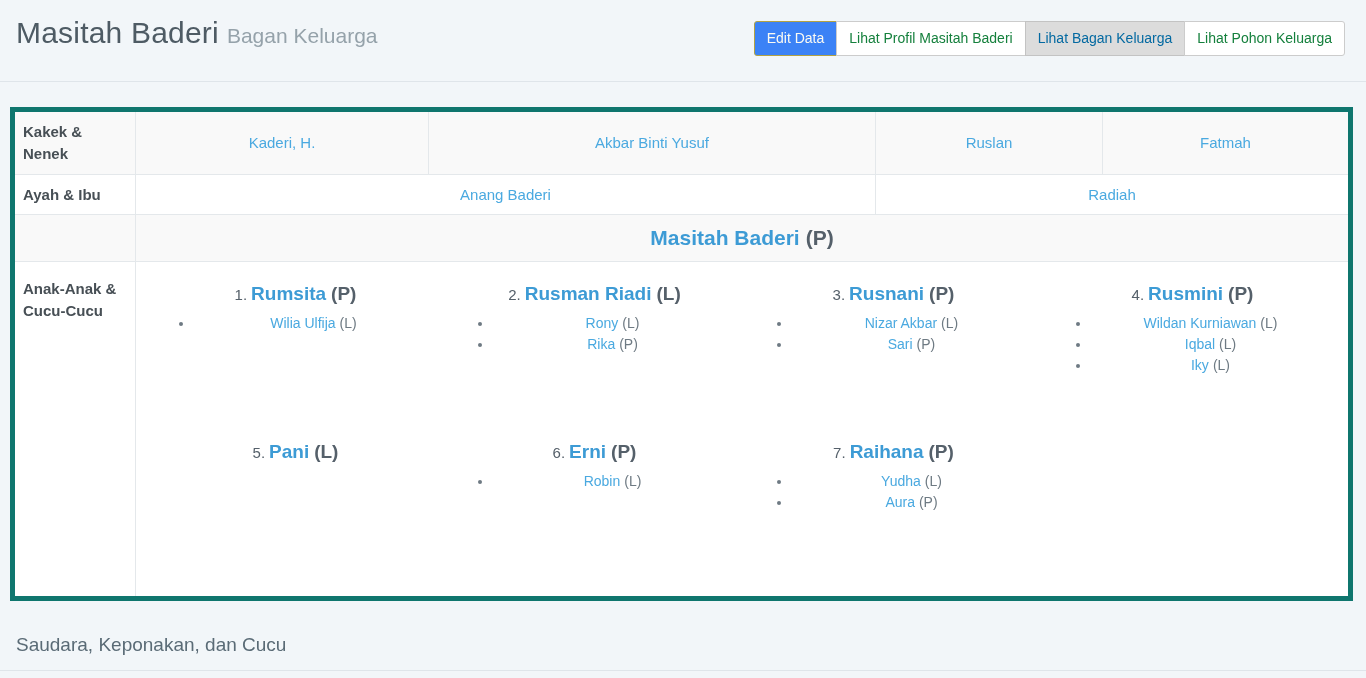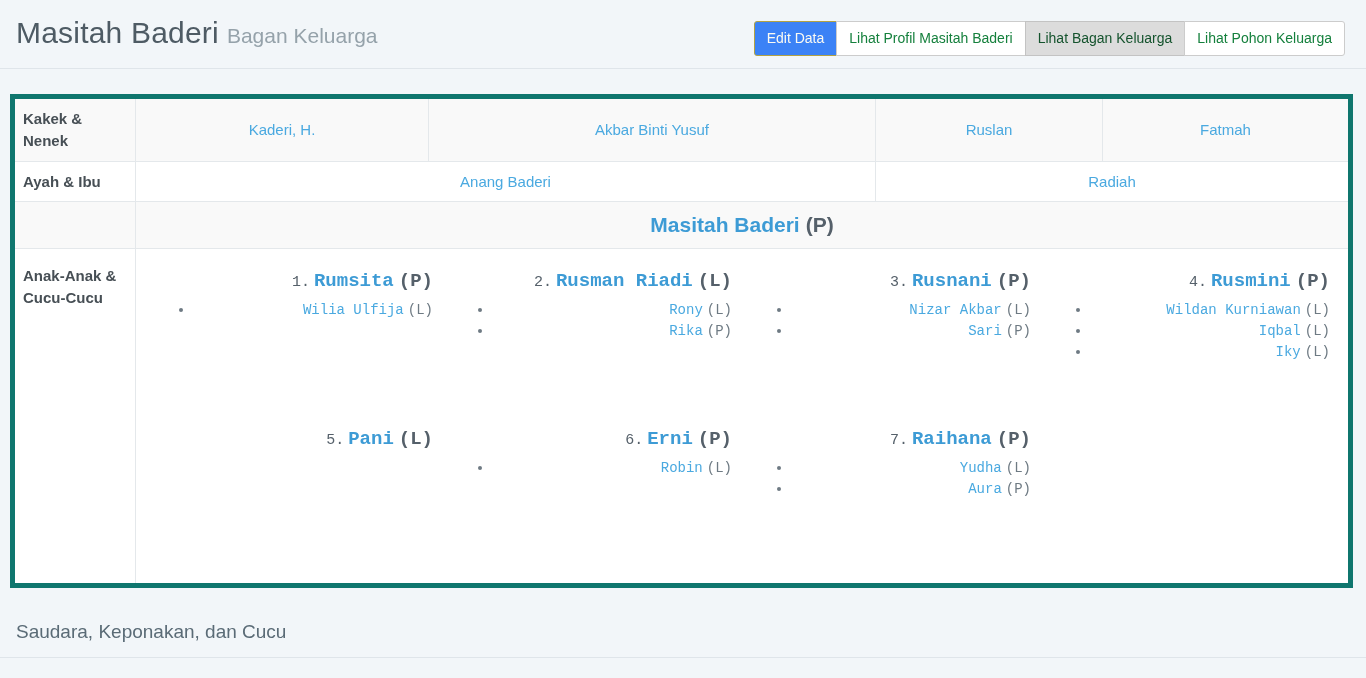--- a/index.html
+++ b/index.html
@@ -8,35 +8,35 @@
     width:1366px; height:678px; overflow:hidden;
     background:#f2f6f9;
     font-family:"Liberation Sans", sans-serif;
     color:#555;
   }
   
   .page-header {
     position:relative;
     padding:16px 14px 10px 16px;
     border-bottom:1px solid #dfe5ea;
-    height:69px;
+    height:82px;
   }
   .page-title { font-size:30px; color:#4e5b64; letter-spacing:0.2px; }
   .page-subtitle { font-size:21px; color:#95a2aa; margin-left:8px; }
   .btn-group { position:absolute; top:21px; right:21px; display:flex; }
   .btn {
     font-family:"Liberation Sans", sans-serif;
     font-size:14px; padding:8px 12px; background:#fff;
     border:1px solid #ccc; color:#15803d; cursor:pointer;
     margin-left:-1px; white-space:nowrap; line-height:1.2;
   }
   .btn:first-child { border-radius:3px 0 0 3px; margin-left:0; }
   .btn:last-child { border-radius:0 3px 3px 0;text-align:right; }
   .btn-gold { background:#3b82f6; border-color:#b2a243; color:#fbfaf2; }
-  .btn-active { background:#dcdcdc; border-color:#c3c3c3; color:#14532d; }
+  .btn-active { background:#dcdcdc; border-color:#c3c3c3; color:#0369a1; }
   
   .family-table {
     width:1338px; margin:25px 10px 0; border-collapse:collapse;
     background:#fff; table-layout:fixed;
     border:5px solid #0f766e;
   }
   .family-table td, .family-table th {
     border:1px solid #e4e8eb; padding:9px 8px; font-size:15px;
   }
   .family-table tr:nth-child(odd) { background:#f9f9f9; }
@@ -47,23 +47,22 @@
   .cell-center { text-align:center; vertical-align:middle; }
   .link { color:#4aa9e0; text-decoration:none; cursor:pointer; }
   .r1 { height:40px; } .r2 { height:40px;padding-left:44px; }
   .person-row td { height:47px; }
   .person-name { font-size:21px; font-weight:bold; color:#3d9bd5; cursor:pointer; text-decoration:none; }
   .person-suffix { font-size:21px; font-weight:bold; color:#55606a; margin-left:6px; }
   .children-row { height:275px; }
   .children-cell { vertical-align:top; padding:6px 2px 8px 10px; }
   .children-grid { display:flex; flex-wrap:wrap; }
   .child-block {
-    width:25%; min-height:158px; text-align:right;
+    width:25%; min-height:158px; text-align:center;
     padding:12px 10px 0 14px;
-    font-family:Liberation Mono, monospace;
   }
   .child-heading { margin:0 0 10px; }
   .child-num { font-size:15px; color:#55606a; margin-right:4px; }
   .child-name { font-size:19px; font-weight:bold; color:#3d9bd5; cursor:pointer; text-decoration:none; }
   .child-suffix { font-size:19px; font-weight:bold; color:#55606a; margin-left:5px; }
   ul.kids { list-style:disc; margin:0; padding-left:36px; color:#8d979e; }
   ul.kids li { margin:5px 0; font-size:14px; color:#6e7a83; }
   .li-suffix { color:#6e7a83; margin-left:4px; }
   
   .section-heading {

